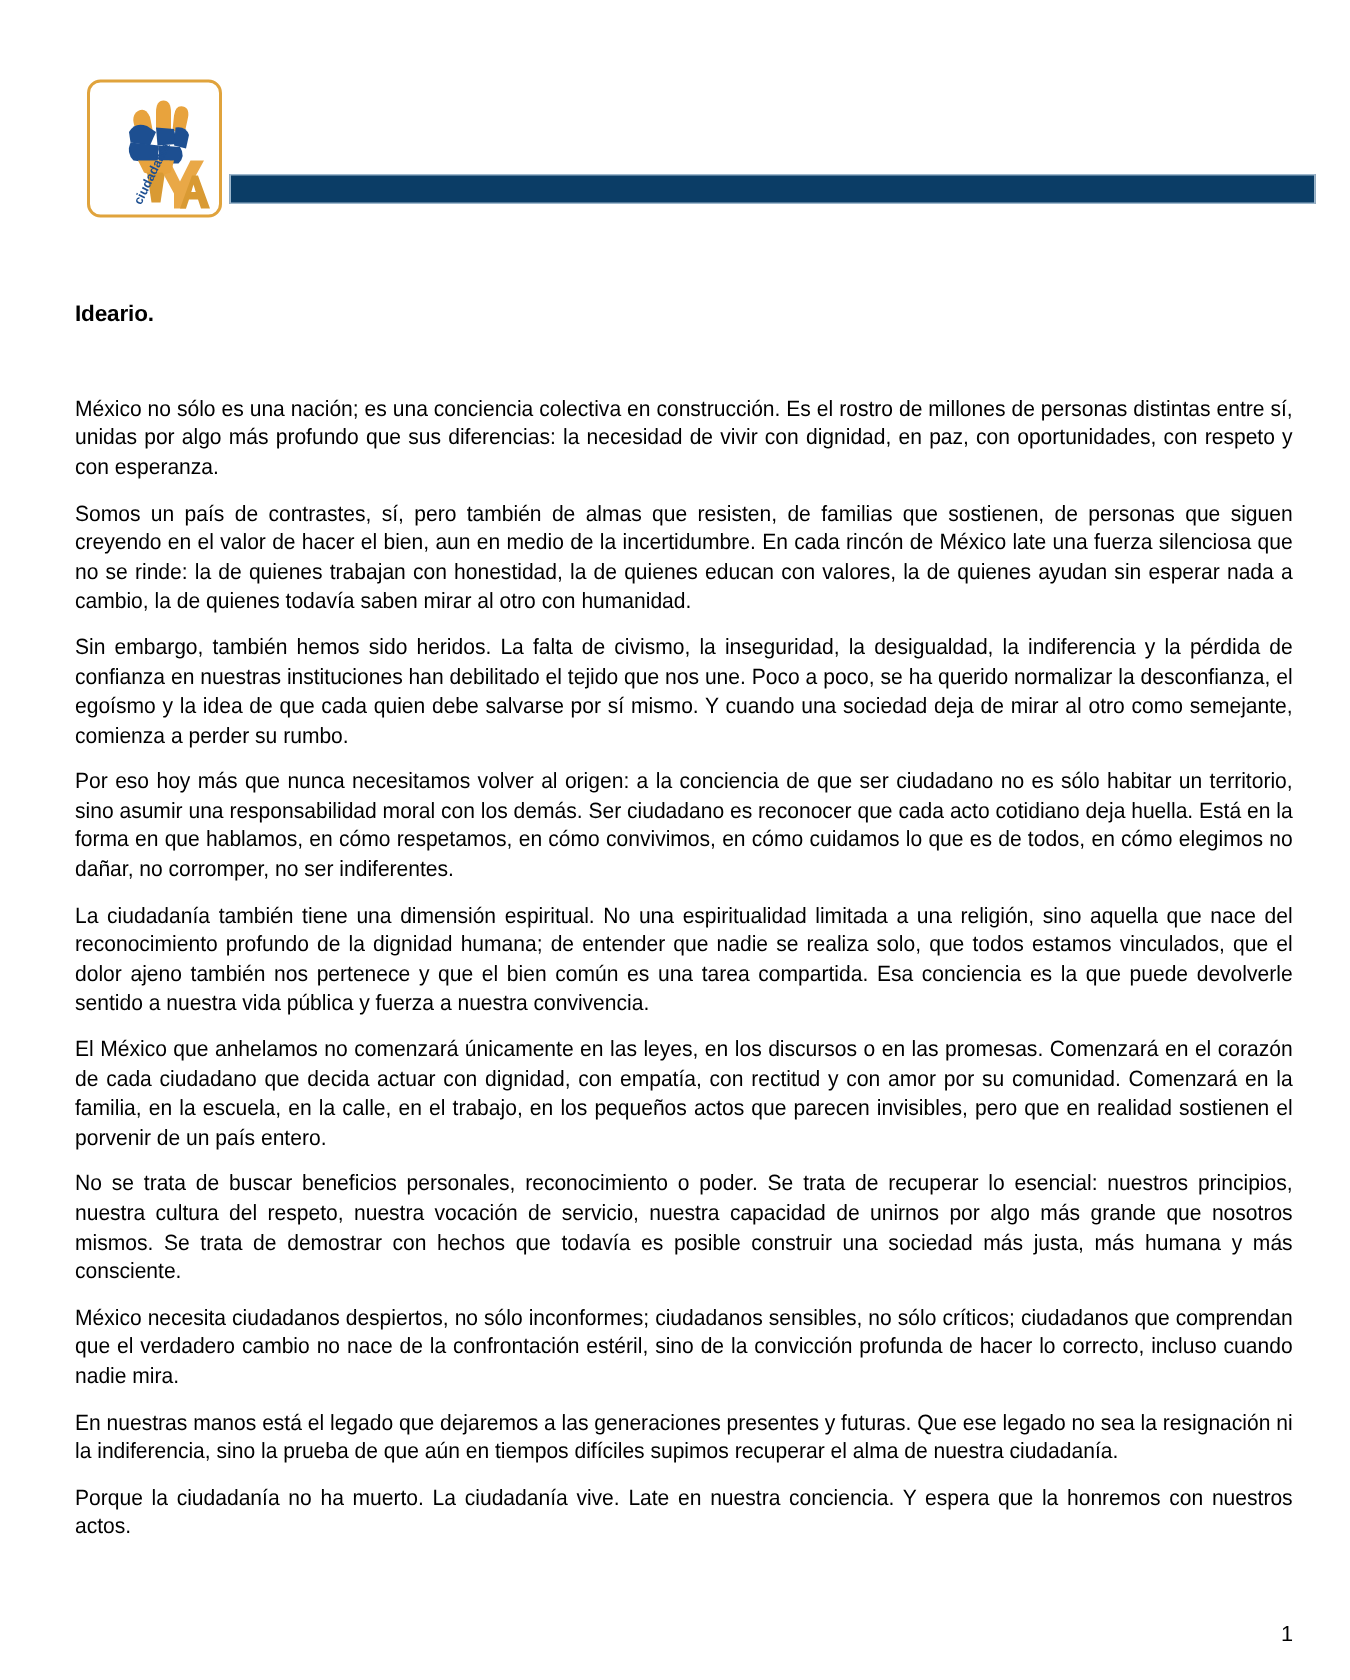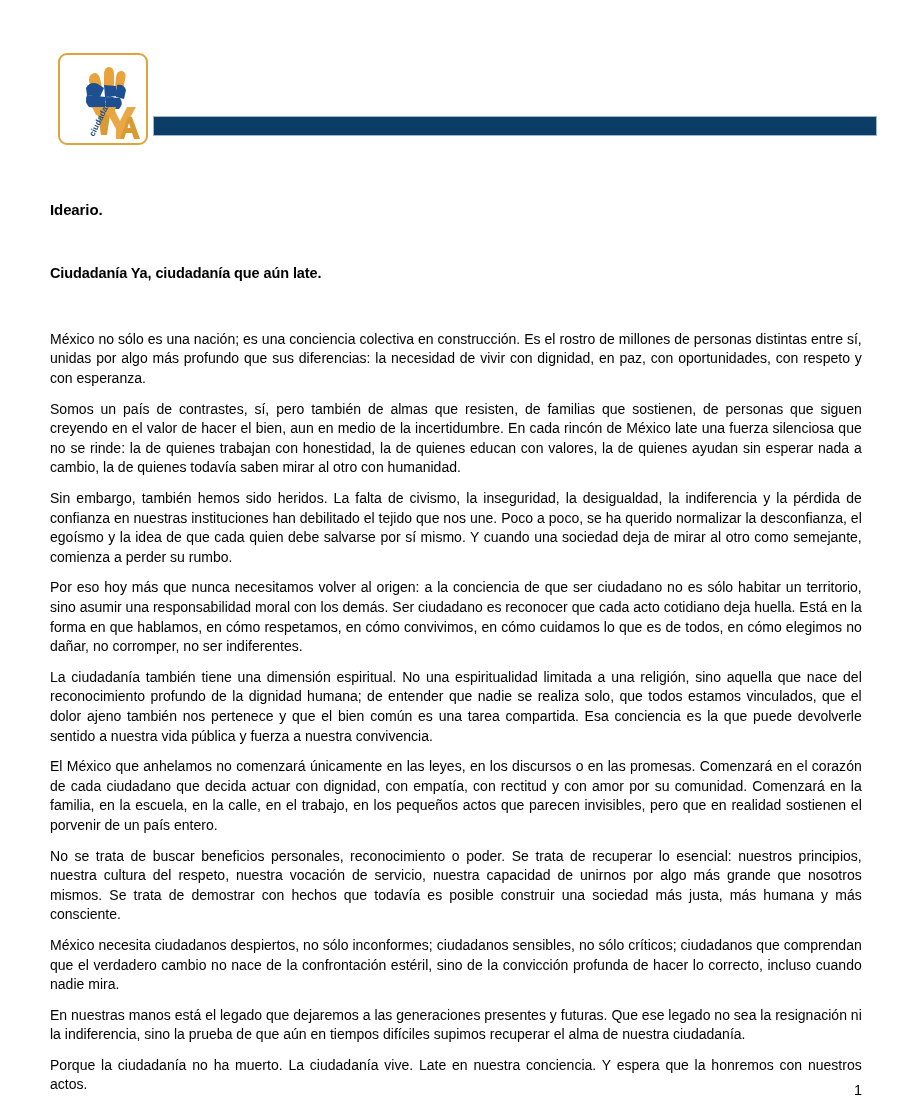--- a/index.html
+++ b/index.html
@@ -129,21 +129,20 @@
       </svg>
     </div>
 
     <div class="header-bar"></div>
   </div>
 
   <div class="content">
 
     <h1 class="doc-title">Ideario.</h1>
 
-    <h2 class="doc-subtitle">Ciudadanía Ya, ciudadanía que aún late.</h2>
 
     <p class="para">México no sólo es una nación; es una conciencia colectiva en construcción. Es el rostro de millones de personas distintas entre sí, unidas por algo más profundo que sus diferencias: la necesidad de vivir con dignidad, en paz, con oportunidades, con respeto y con esperanza.</p>
     <p class="para">Somos un país de contrastes, sí, pero también de almas que resisten, de familias que sostienen, de personas que siguen creyendo en el valor de hacer el bien, aun en medio de la incertidumbre. En cada rincón de México late una fuerza silenciosa que no se rinde: la de quienes trabajan con honestidad, la de quienes educan con valores, la de quienes ayudan sin esperar nada a cambio, la de quienes todavía saben mirar al otro con humanidad.</p>
     <p class="para">Sin embargo, también hemos sido heridos. La falta de civismo, la inseguridad, la desigualdad, la indiferencia y la pérdida de confianza en nuestras instituciones han debilitado el tejido que nos une. Poco a poco, se ha querido normalizar la desconfianza, el egoísmo y la idea de que cada quien debe salvarse por sí mismo. Y cuando una sociedad deja de mirar al otro como semejante, comienza a perder su rumbo.</p>
     <p class="para">Por eso hoy más que nunca necesitamos volver al origen: a la conciencia de que ser ciudadano no es sólo habitar un territorio, sino asumir una responsabilidad moral con los demás. Ser ciudadano es reconocer que cada acto cotidiano deja huella. Está en la forma en que hablamos, en cómo respetamos, en cómo convivimos, en cómo cuidamos lo que es de todos, en cómo elegimos no dañar, no corromper, no ser indiferentes.</p>
     <p class="para">La ciudadanía también tiene una dimensión espiritual. No una espiritualidad limitada a una religión, sino aquella que nace del reconocimiento profundo de la dignidad humana; de entender que nadie se realiza solo, que todos estamos vinculados, que el dolor ajeno también nos pertenece y que el bien común es una tarea compartida. Esa conciencia es la que puede devolverle sentido a nuestra vida pública y fuerza a nuestra convivencia.</p>
     <p class="para">El México que anhelamos no comenzará únicamente en las leyes, en los discursos o en las promesas. Comenzará en el corazón de cada ciudadano que decida actuar con dignidad, con empatía, con rectitud y con amor por su comunidad. Comenzará en la familia, en la escuela, en la calle, en el trabajo, en los pequeños actos que parecen invisibles, pero que en realidad sostienen el porvenir de un país entero.</p>
     <p class="para">No se trata de buscar beneficios personales, reconocimiento o poder. Se trata de recuperar lo esencial: nuestros principios, nuestra cultura del respeto, nuestra vocación de servicio, nuestra capacidad de unirnos por algo más grande que nosotros mismos. Se trata de demostrar con hechos que todavía es posible construir una sociedad más justa, más humana y más consciente.</p>
     <p class="para">México necesita ciudadanos despiertos, no sólo inconformes; ciudadanos sensibles, no sólo críticos; ciudadanos que comprendan que el verdadero cambio no nace de la confrontación estéril, sino de la convicción profunda de hacer lo correcto, incluso cuando nadie mira.</p>
     <p class="para">En nuestras manos está el legado que dejaremos a las generaciones presentes y futuras. Que ese legado no sea la resignación ni la indiferencia, sino la prueba de que aún en tiempos difíciles supimos recuperar el alma de nuestra ciudadanía.</p>

